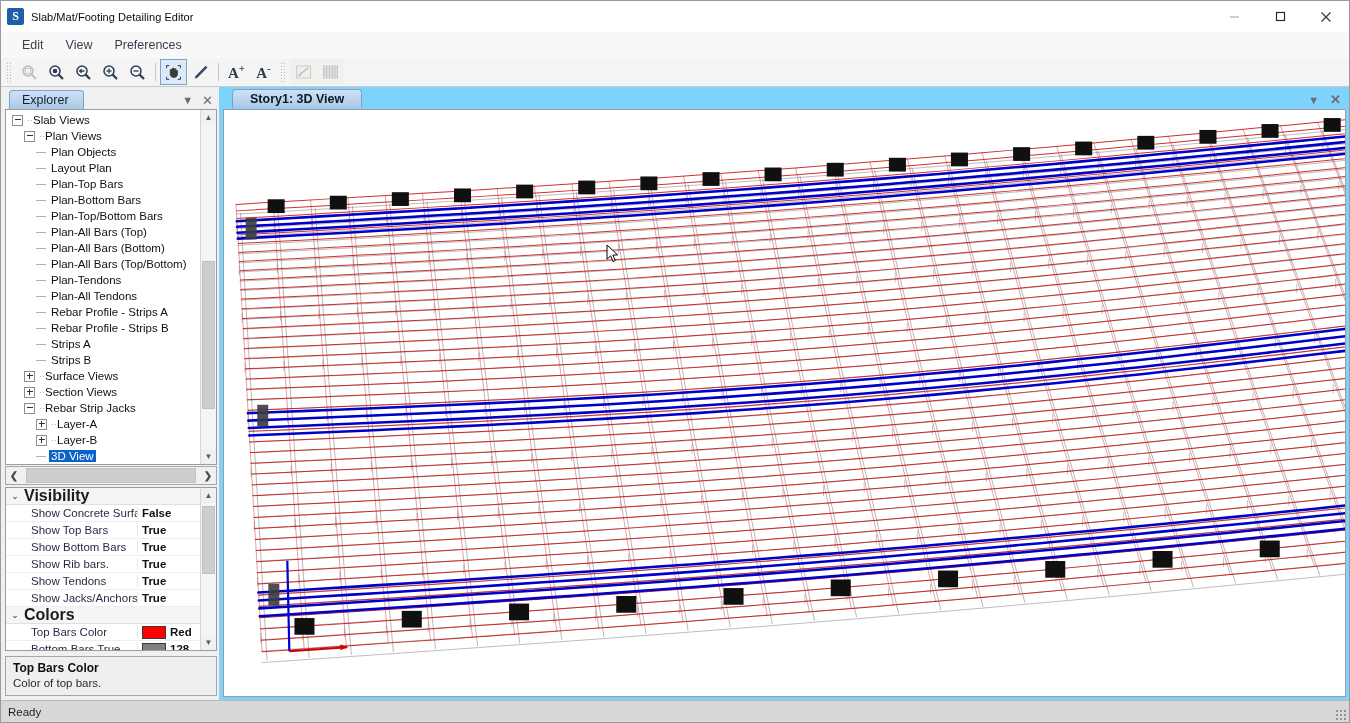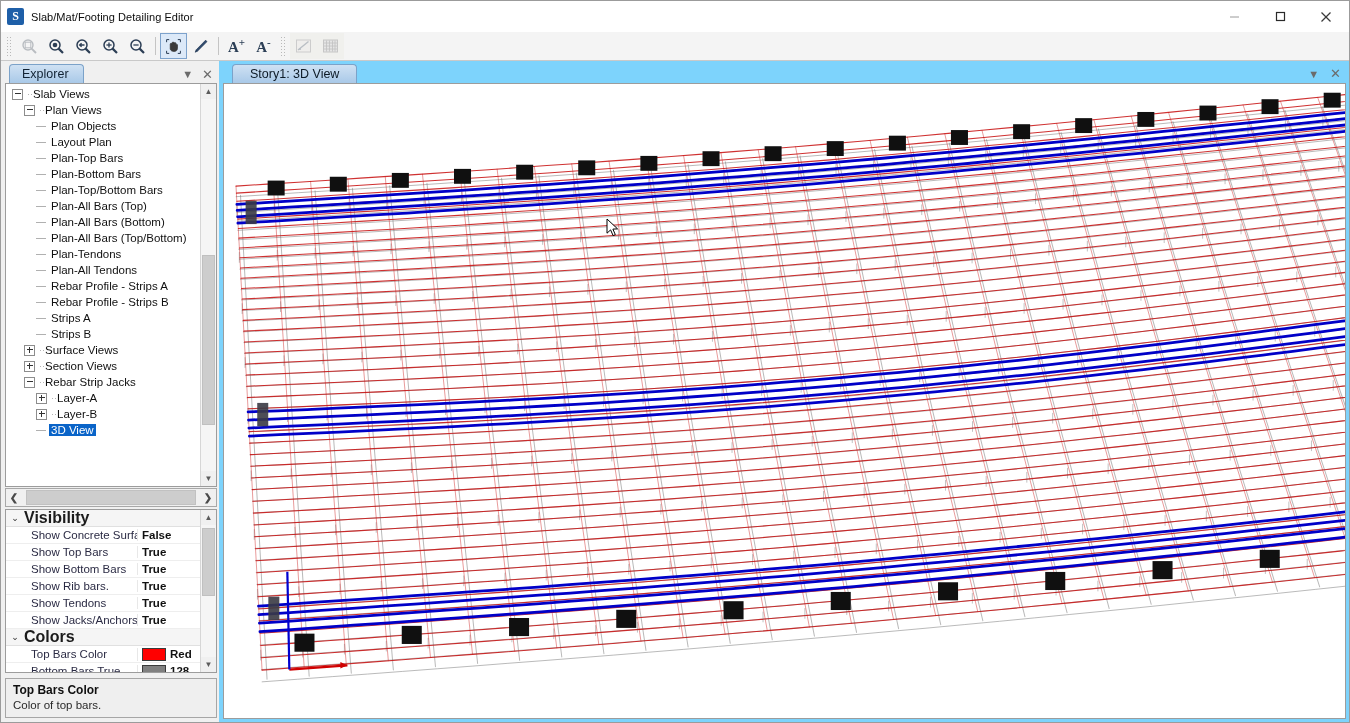--- a/index.html
+++ b/index.html
@@ -371,24 +371,25 @@
     flex: 1 1 auto;
     display: flex;
     flex-direction: column;
     min-width: 0;
     min-height: 0;
     padding-left: 1px;
   }
   .doc-tabrow {
     height: 22px;
     display: flex;
-    align-items: flex-end;
+    align-items: center;
     position: relative;
     flex: 0 0 auto;
     padding-left: 12px;
+    font-weight: bold;
   }
   .doc-tab {
     height: 18px;
     padding: 0 17px;
     display: flex;
     align-items: center;
     font-size: 12.5px;
     color: #0d1a26;
     background: linear-gradient(#cfe1f3, #a9c9e8);
     border: 1px solid #7ba2c9;
@@ -468,20 +469,25 @@
       </div>
       <div class="win-btn close">
         <svg width="12" height="12" viewBox="0 0 12 12">
             <line x1="1.5" y1="1.5" x2="10.5" y2="10.5" stroke="currentColor" stroke-width="1.2"></line>
             <line x1="10.5" y1="1.5" x2="1.5" y2="10.5" stroke="currentColor" stroke-width="1.2"></line>
           </svg>
       </div>
     </div>
   </div>
 
+  <div class="menubar">
+    <div class="menu-item">Edit</div>
+    <div class="menu-item">View</div>
+    <div class="menu-item">Preferences</div>
+  </div>
 
   <div class="toolbar">
     <div class="tb-grip"></div>
 
     <div class="tb-btn disabled">
       <svg width="17" height="17" viewBox="0 0 17 17">
         <circle cx="7" cy="7" r="5" fill="none" stroke="#5a6470" stroke-width="1.4"></circle>
         <rect x="4.2" y="4.2" width="5.6" height="5.6" fill="none" stroke="#5a6470" stroke-width="1"></rect>
         <line x1="10.6" y1="10.6" x2="15" y2="15" stroke="#5a6470" stroke-width="2"></line>
       </svg>
@@ -1269,14 +1275,18 @@
           <svg width="14" height="20" viewBox="0 0 14 20">
             <path d="M1 1 L1 15.2 L4.6 11.9 L7.1 17.6 L9.3 16.6 L6.9 11.1 L11.6 10.9 Z" fill="#ffffff" stroke="#000000" stroke-width="1"></path>
           </svg>
         </div>
       </div>
 
     </div>
 
   </div>
 
+  <div class="statusbar">
+    <span>Ready</span>
+    <div class="grip"></div>
+  </div>
 
 </div>
 
 </body></html>

